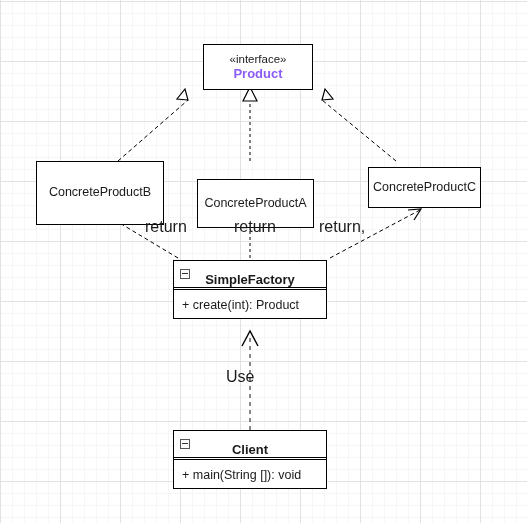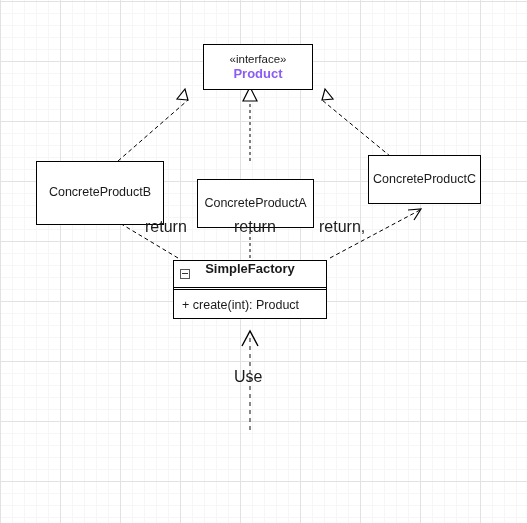--- a/index.html
+++ b/index.html
@@ -55,21 +55,21 @@
   .iface-name {
     font-size: 13px;
     font-weight: bold;
     color: #8b5cf6;
     display: block;
   }
   .compartment-title {
     position: relative;
     height: 26px;
     display: flex;
-    align-items: flex-start;
+    align-items: flex-end;
     justify-content: center;
     border-bottom: 1px solid #000000;
   }
   .compartment-title .title-text {
     font-size: 13px;
     font-weight: bold;
     color: #1a1a1a;
   }
   .collapse-icon {
     position: absolute;
@@ -164,36 +164,45 @@
   </div>
 
   <div class="node node-plain" style="left:36px; top:161px; width:128px; height:64px;">
     <span class="plain-label">ConcreteProductB</span>
   </div>
 
   <div class="node node-plain" style="left:197px; top:161px; width:117px; height:49px;margin-top:18px;">
     <span class="plain-label">ConcreteProductA</span>
   </div>
 
-  <div class="node node-plain" style="left:368px; top:155px; width:113px; height:49px;">
+  <div class="node node-plain" style="left:368px; top:167px; width:113px; height:41px;">
     <span class="plain-label">ConcreteProductC</span>
   </div>
 
   <div class="node" style="left:173px; top:260px; width:154px; height:59px;">
     <div class="compartment-title">
       <span class="collapse-icon"></span>
       <span class="title-text">SimpleFactory</span>
     </div>
     <div class="compartment-body">
       <span class="member-text">+ create(int): Product</span>
     </div>
   </div>
 
+  <div class="node" style="left:173px; top:430px; width:154px; height:59px;">
+    <div class="compartment-title">
+      <span class="collapse-icon"></span>
+      <span class="title-text">Client</span>
+    </div>
+    <div class="compartment-body">
+      <span class="member-text">+ main(String []): void</span>
+    </div>
+  </div>
 
   <span class="edge-label" style="left:145px; top:218px;">return</span>
 
   <span class="edge-label" style="left:234px; top:218px;">return</span>
 
   <span class="edge-label" style="left:319px; top:218px;">return,</span>
 
-  <span class="edge-label" style="left:234px; top:368px;">Use</span>
+  <span class="edge-label" style="left:226px; top:368px;">Use</span>
 
 </div>
 
 </body></html>

